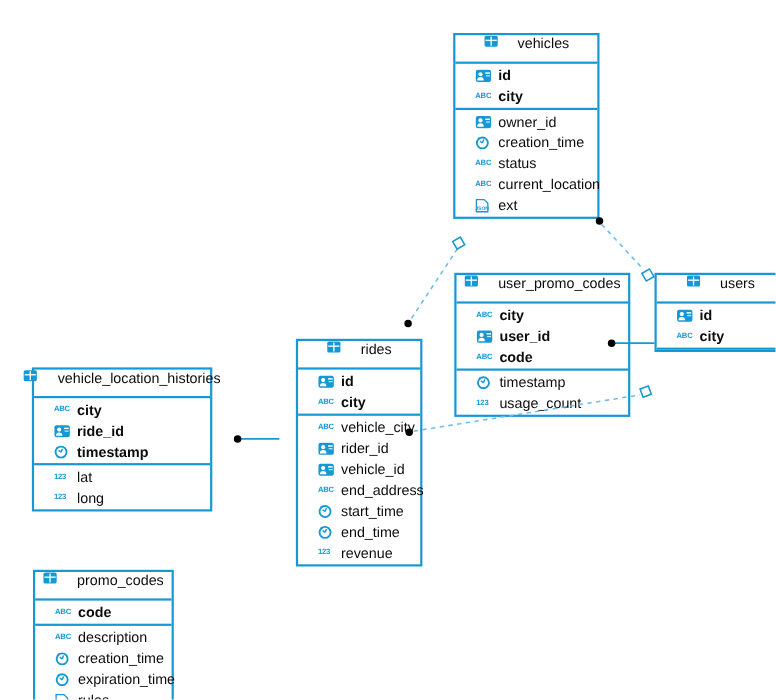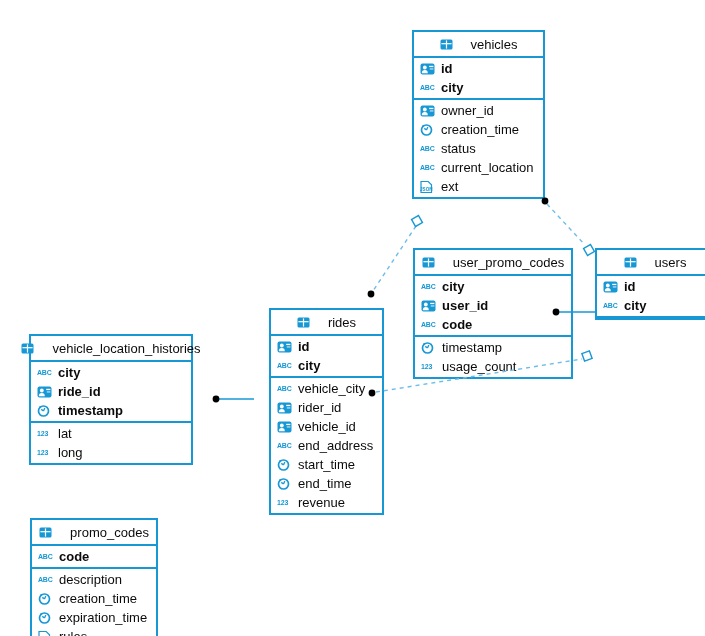--- a/index.html
+++ b/index.html
@@ -15,31 +15,31 @@
     color:var(--ink);
   }
   .tbl{
     position:absolute;
     background:#fff;
     border:2px solid var(--accent);
     box-sizing:border-box;
   }
   .tbl-header{
     height:24px;
-    display:flex;align-items:center;justify-content:center;gap:18px;
+    display:flex;align-items:flex-start;justify-content:center;gap:18px;
     border-bottom:2px solid var(--accent);
     font-size:13px;
     white-space:nowrap;
   }
   .sect.keys{border-bottom:2px solid var(--accent);}
   .sect{padding:1px 0;}
   .row{
     height:19px;
     display:flex;align-items:center;
-    padding-left:6px;
+    padding-left:18px;
     font-size:13px;
     white-space:nowrap;
   }
   .row.key{font-weight:700;}
   .icon{
     width:21px;flex:0 0 21px;
     display:flex;align-items:center;justify-content:flex-start;
   }
   .glyph{
     font-size:7px;font-weight:700;color:var(--accent);

